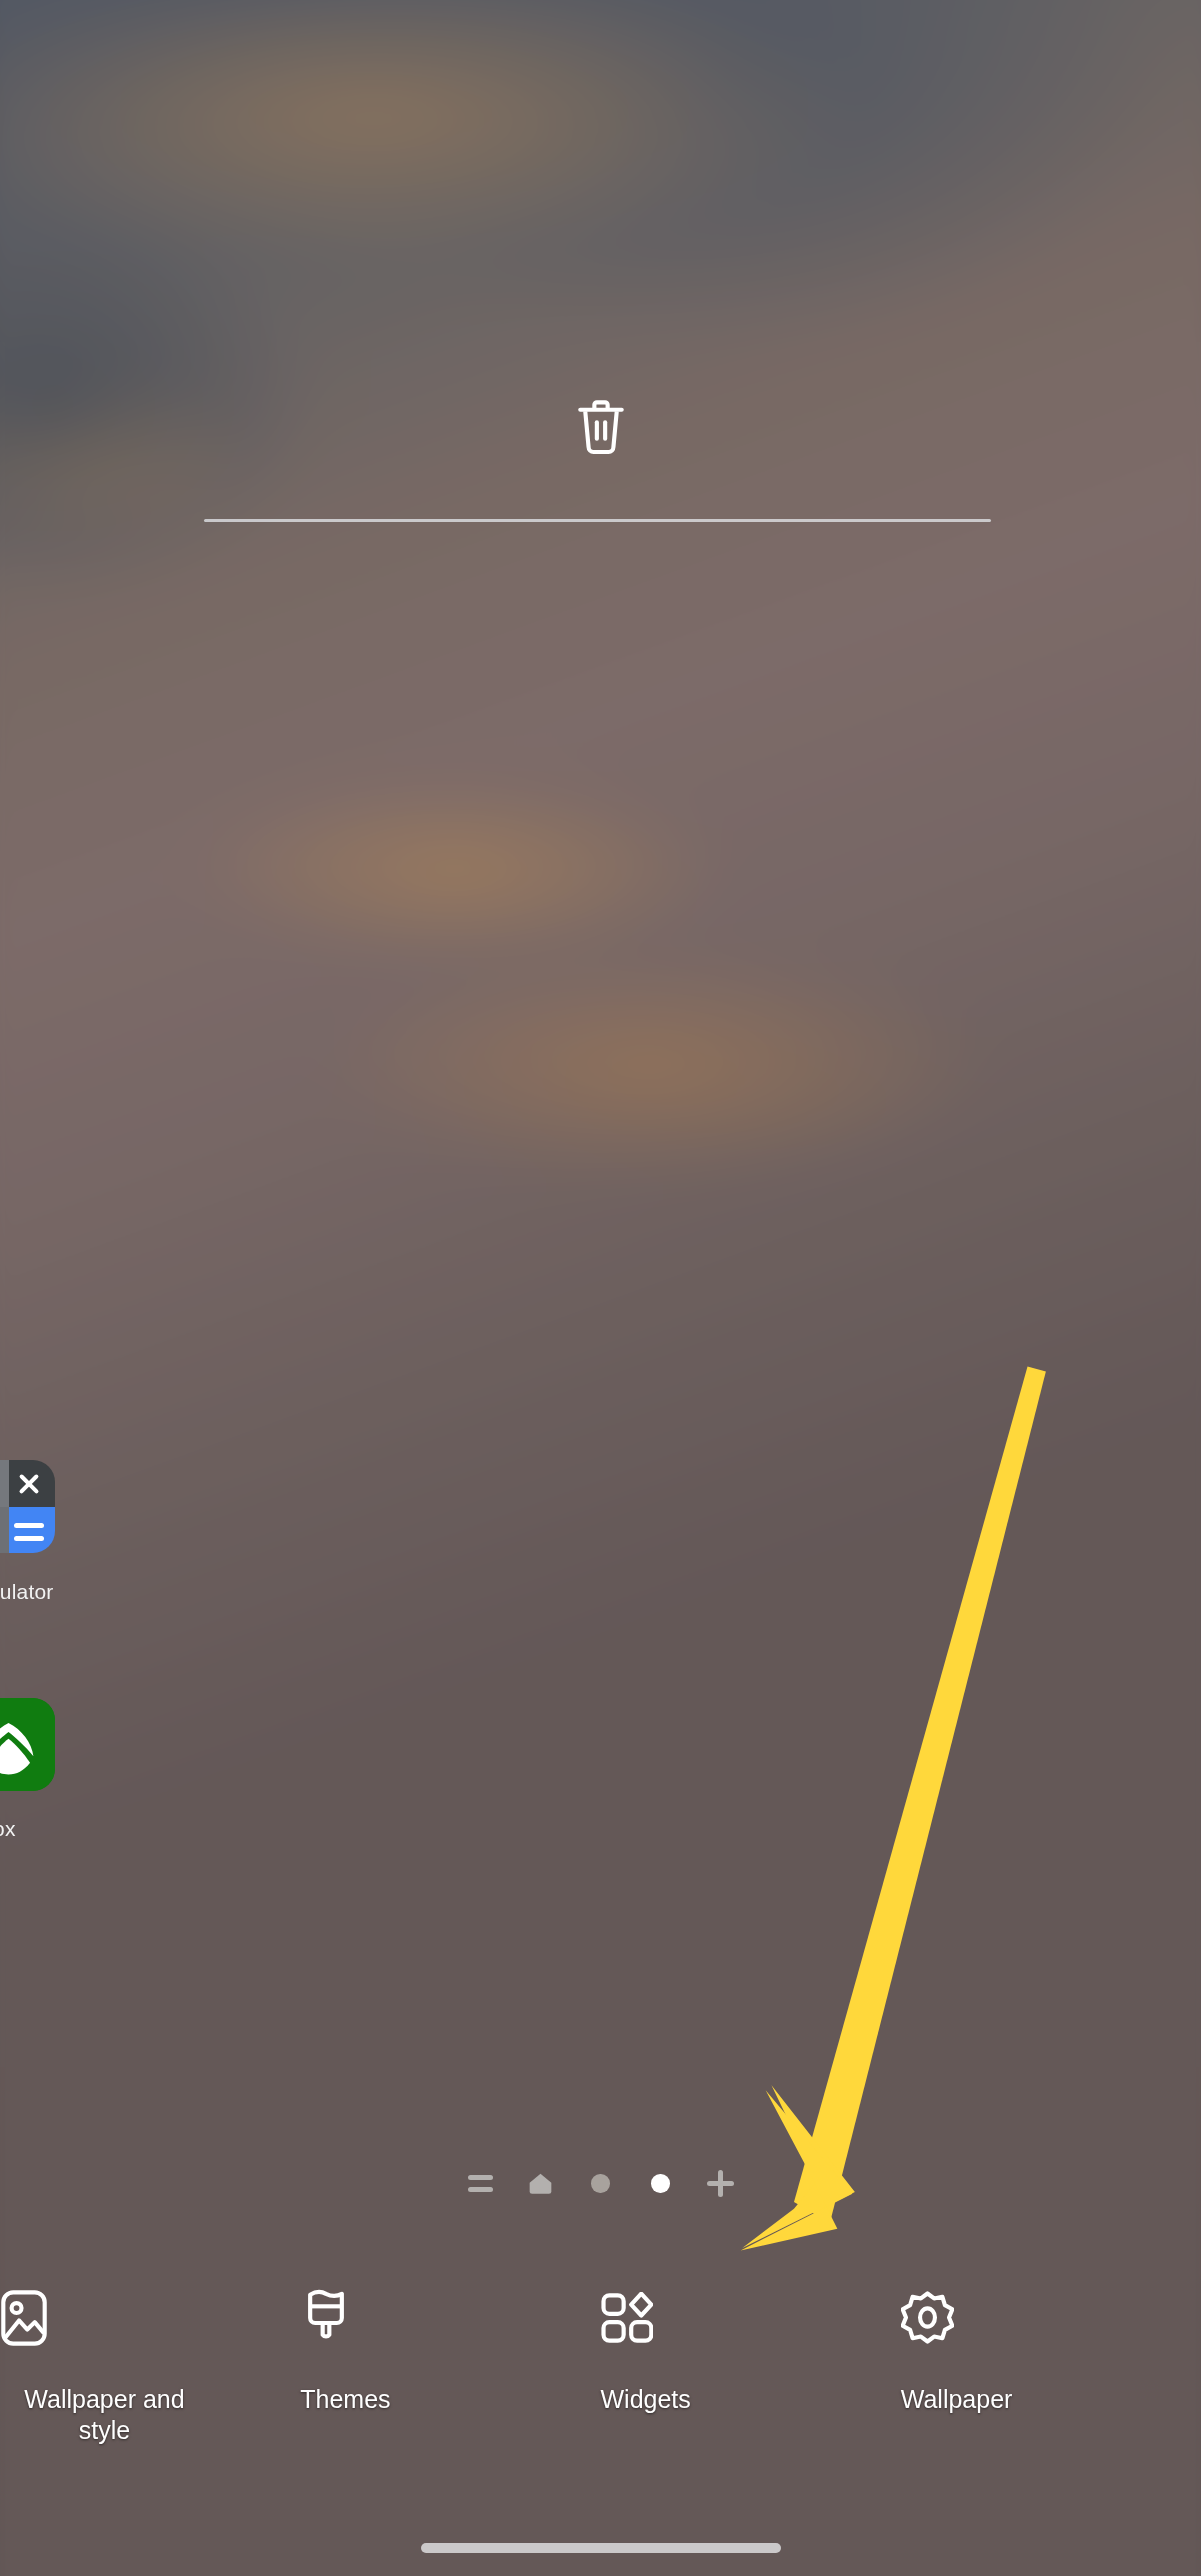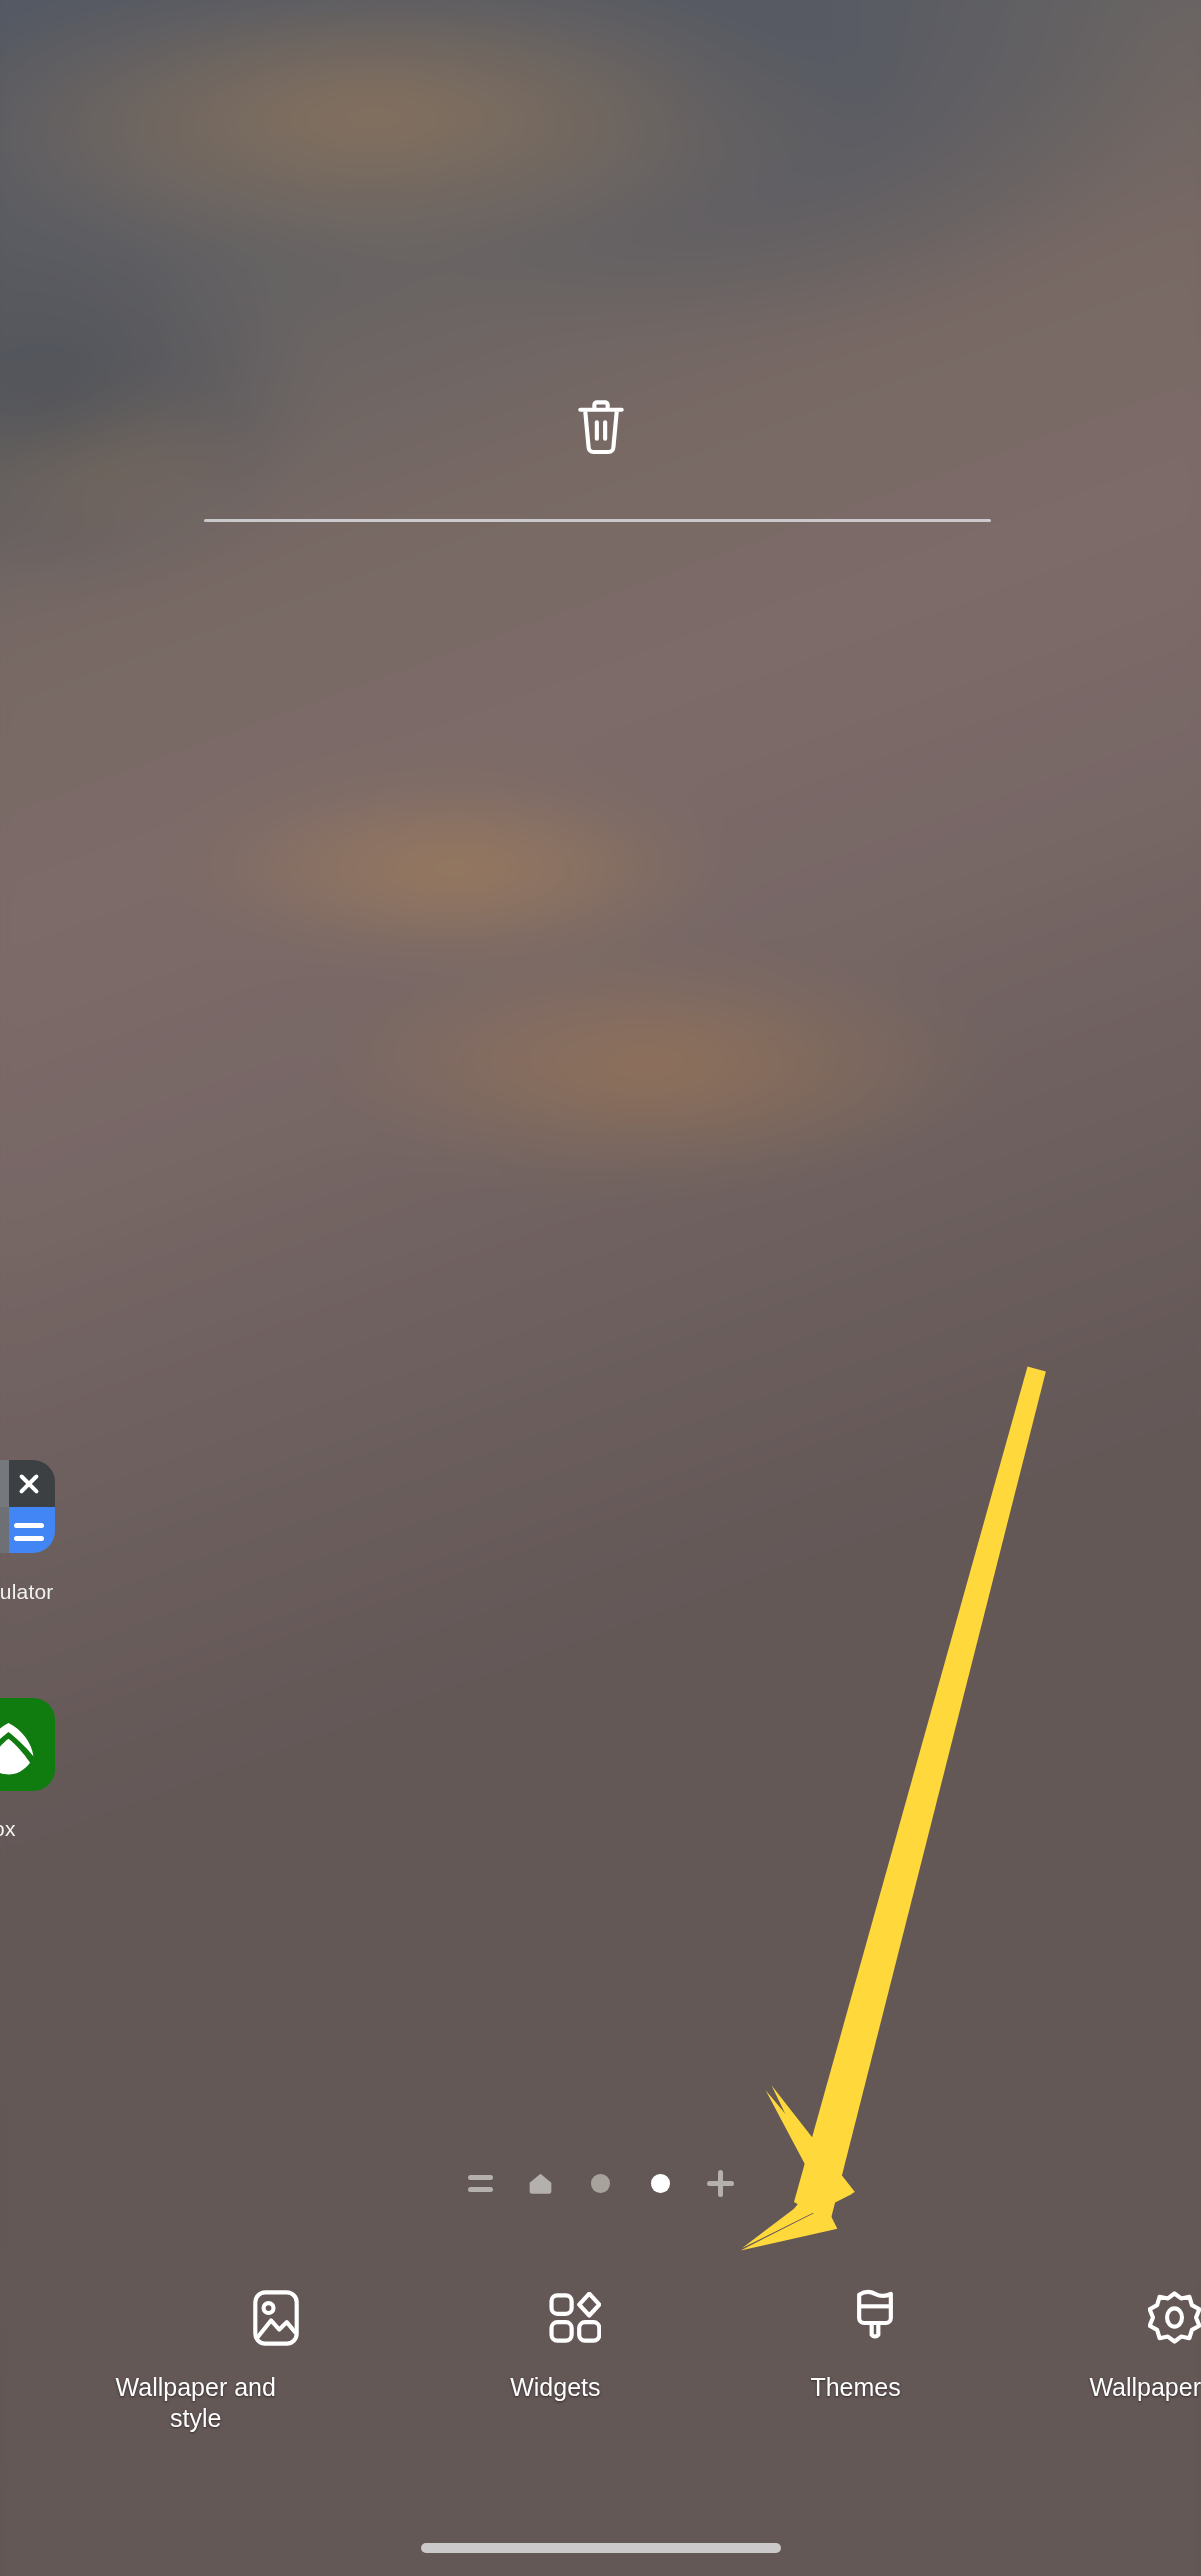--- a/index.html
+++ b/index.html
@@ -168,22 +168,22 @@
   .pi-plus i:nth-child(1){ left:0; top:11px; width:27px; height:5px; }
   .pi-plus i:nth-child(2){ left:11px; top:0; width:5px; height:27px; }
 
   
   .toolbar {
     position:absolute; left:0; right:0; top:2286px;
     display:flex; align-items:flex-start;
   }
   .tb-item {
     flex:1;
-    display:flex; flex-direction:column; align-items:flex-end;
-    gap:0;
+    display:flex; flex-direction:column; align-items:flex-start;
+    gap:12px;
   }
   .tb-icon { height:63px; display:flex; align-items:center; justify-content:center; }
   .tb-label {
     margin-top:23.4px;
     color:#ffffff;
     font-size:25px;
     line-height:1.22;
     text-align:center;
     max-width:209px;
     text-shadow:0 0.8px 2.5px rgba(0,0,0,0.55);
@@ -300,43 +300,43 @@
           <rect x="4" y="4" width="50" height="62" rx="12" stroke="#fff" stroke-width="5"></rect>
           <circle cx="20" cy="23" r="6" stroke="#fff" stroke-width="5"></circle>
           <path d="M7 58 L23 38 L33 49 L42 40 L52 52" stroke="#fff" stroke-width="5" stroke-linejoin="round" stroke-linecap="round" fill="none"></path>
         </svg>
       </span>
       <span class="tb-label">Wallpaper and style</span>
     </div>
 
     <div class="tb-item">
       <span class="tb-icon">
+        <svg width="52" height="60" viewBox="0 0 62 72" fill="none">
+          <path d="M12 8 Q22 2 31 7 Q41 12 50 7 L50 36 A6 6 0 0 1 44 42 L18 42 A6 6 0 0 1 12 36 Z" stroke="#fff" stroke-width="5" stroke-linejoin="round" fill="none"></path>
+          <path d="M12 22 H50" stroke="#fff" stroke-width="5"></path>
+          <path d="M27 42 L27 56 A5 5 0 0 0 35 56 L35 42" stroke="#fff" stroke-width="5" stroke-linejoin="round" fill="none"></path>
+        </svg>
+      </span>
+      <span class="tb-label">Themes</span>
+    </div>
+
+    <div class="tb-item">
+      <span class="tb-icon">
         <svg width="52" height="52" viewBox="0 0 62 62" fill="none">
           <rect x="3" y="4" width="24" height="22" rx="7" stroke="#fff" stroke-width="5"></rect>
           <rect x="3" y="36" width="24" height="22" rx="7" stroke="#fff" stroke-width="5"></rect>
           <rect x="36" y="36" width="24" height="22" rx="7" stroke="#fff" stroke-width="5"></rect>
           <path d="M48 2 L60 15 L48 28 L36 15 Z" stroke="#fff" stroke-width="5" stroke-linejoin="round" fill="none"></path>
         </svg>
       </span>
       <span class="tb-label">Widgets</span>
     </div>
 
     <div class="tb-item">
       <span class="tb-icon">
-        <svg width="52" height="60" viewBox="0 0 62 72" fill="none">
-          <path d="M12 8 Q22 2 31 7 Q41 12 50 7 L50 36 A6 6 0 0 1 44 42 L18 42 A6 6 0 0 1 12 36 Z" stroke="#fff" stroke-width="5" stroke-linejoin="round" fill="none"></path>
-          <path d="M12 22 H50" stroke="#fff" stroke-width="5"></path>
-          <path d="M27 42 L27 56 A5 5 0 0 0 35 56 L35 42" stroke="#fff" stroke-width="5" stroke-linejoin="round" fill="none"></path>
-        </svg>
-      </span>
-      <span class="tb-label">Themes</span>
-    </div>
-
-    <div class="tb-item">
-      <span class="tb-icon">
         <svg width="53" height="53" viewBox="0 0 64 64" fill="none">
           <path d="M32 3 L40 9 L50 7 L53 17 L62 22 L58 32 L62 42 L53 47 L50 57 L40 55 L32 61 L24 55 L14 57 L11 47 L2 42 L6 32 L2 22 L11 17 L14 7 L24 9 Z" stroke="#fff" stroke-width="5" stroke-linejoin="round" fill="none"></path>
           <ellipse cx="32" cy="32" rx="9" ry="11" stroke="#fff" stroke-width="5" fill="none"></ellipse>
         </svg>
       </span>
       <span class="tb-label">Wallpaper</span>
     </div>
 
   </div>
 

